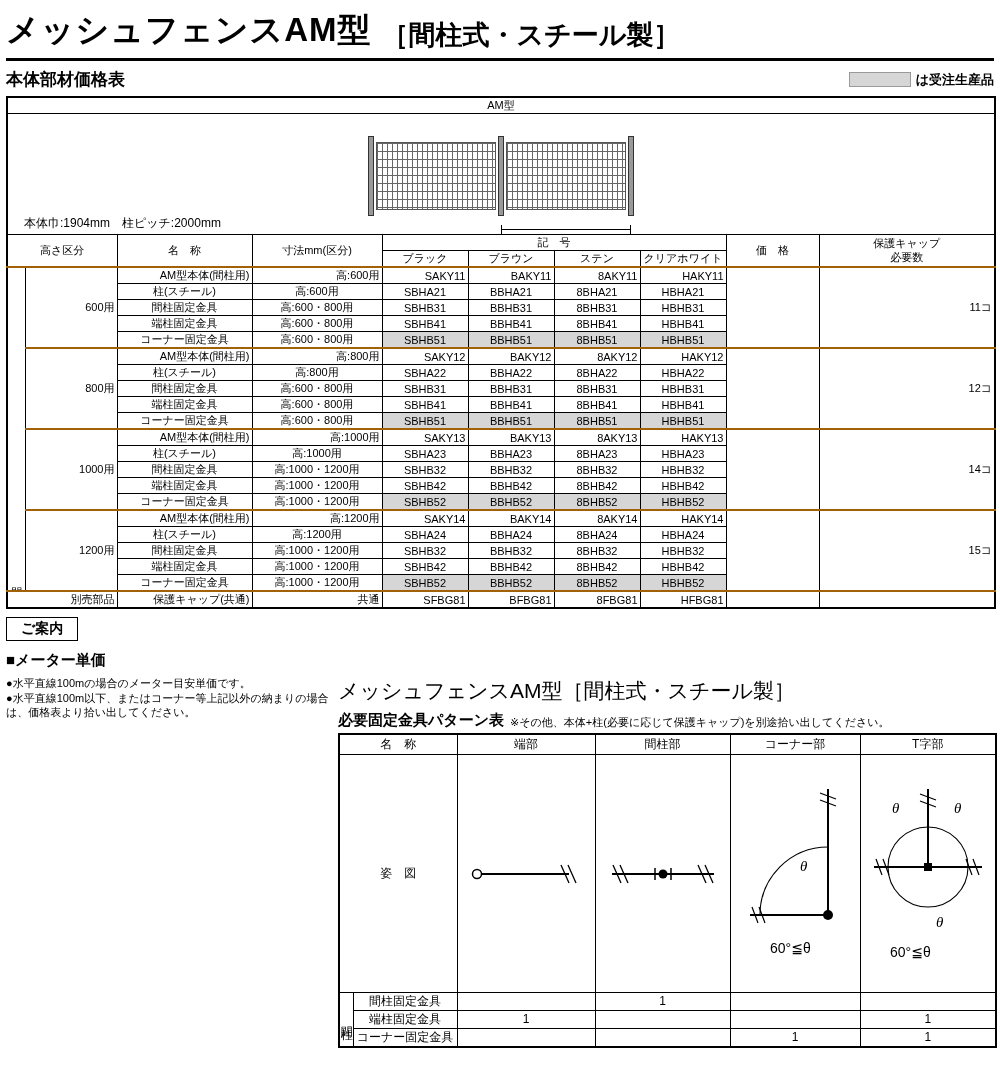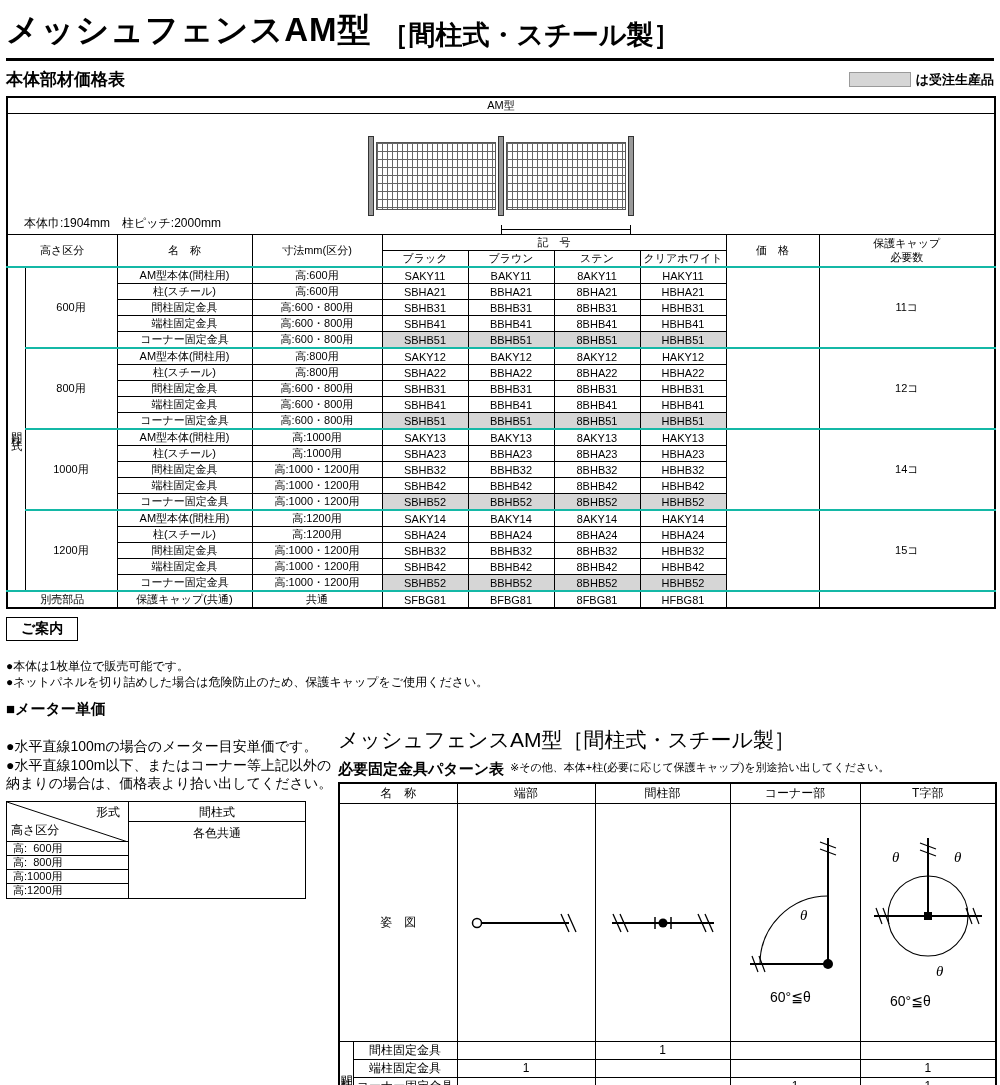--- a/index.html
+++ b/index.html
@@ -24,21 +24,21 @@
   table.main { border-collapse: collapse; table-layout: fixed; width: 988px; border: 2px solid #000; }
   table.main th, table.main td { border: 1px solid #000; padding: 0 2px; text-align: center; font-size: 11px; height: 16px; overflow: hidden; white-space: nowrap; font-weight: normal; }
   .am-head { font-size: 15px; font-weight: bold; height: 25px; }
   .img-cell { height: 152px; position: relative; vertical-align: top; }
   .hdr th { height: 21px; font-size: 12px; }
   .hdr2 th { height: 15px; font-size: 10px; }
   .cap-h { font-size: 11px; line-height: 1.2; white-space: normal; }
   .side { writing-mode: vertical-rl; text-orientation: upright; font-size: 12px; letter-spacing: 4px; padding: 0; width: 18px; }
   .code { font-weight: bold; }
   .mto { background: #d6d6d6; }
-  tr.gf td { border-top: 2px solid #14b8a6; }
+  tr.gf td { border-top: 2px solid #a16207; text-align: right; }
   .dims { position: absolute; left: 16px; bottom: 2px; font-size: 12px; }
 
   
   .fence { position: relative; width: 300px; height: 104px; margin: 16px auto 0 auto; }
   .mesh { position: absolute; top: 12px; height: 68px; border: 1px solid #555;
     background:
       repeating-linear-gradient(to right, #666 0, #666 1px, transparent 1px, transparent 5px),
       repeating-linear-gradient(to bottom, #666 0, #666 1px, transparent 1px, transparent 8px); }
   .m1 { left: 25px; width: 120px; } .m2 { left: 155px; width: 120px; }
   .post { position: absolute; top: 6px; width: 6px; height: 80px; background: #999; border: 1px solid #333; }
@@ -50,37 +50,37 @@
   
   .guide { display: flex; align-items: flex-start; gap: 16px; margin-top: 8px; flex-direction: column; }
   .guide-box { border: 1px solid #000; font-weight: bold; font-size: 14px; padding: 2px 14px; flex: none; }
   .guide-items { font-size: 12px; line-height: 1.35; padding-top: 1px; }
 
   
   .bottom { display: flex; margin-top: 10px; }
   .bcol-left { width: 328px; flex: none; }
   .bcol-right { flex: 1; padding-left: 4px; }
   .meter-h { font-size: 15px; font-weight: bold; }
-  .meter-notes { font-size: 14px; line-height: 1.32; margin-top: 18px; }
+  .meter-notes { font-size: 11px; line-height: 1.32; margin-top: 6px; }
 
   .mtable { display: flex; border: 1px solid #000; width: 300px; margin-top: 8px; }
   .mt-left { width: 122px; border-right: 1px solid #000; flex: none; }
   .mt-diag { position: relative; height: 40px; border-bottom: 1px solid #000; }
   .diag-svg { position: absolute; left: 0; top: 0; }
   .fmt { position: absolute; top: 2px; right: 8px; font-size: 12px; }
   .hk { position: absolute; bottom: 2px; left: 4px; font-size: 12px; }
   .mt-row { height: 14px; line-height: 13px; font-size: 11px; padding-left: 6px; border-bottom: 1px solid #000; }
   .mt-row.last { border-bottom: none; }
   .mt-right { flex: 1; display: flex; flex-direction: column; }
   .mt-rhead { height: 20px; line-height: 20px; text-align: center; font-size: 12px; border-bottom: 1px solid #000; }
   .mt-rbody { flex: 1; text-align: center; font-size: 12px; padding-top: 3px; }
 
   
   .pat-title { font-size: 21px; font-weight: normal; margin-top: 26px; }
-  .pat-sub { display: flex; align-items: flex-start; gap: 6px; margin: 6px 0 3px 0; }
+  .pat-sub { display: flex; align-items: flex-end; gap: 6px; margin: 6px 0 3px 0; }
   .pat-sub .b { font-size: 15px; font-weight: bold; }
   .pat-sub .n { font-size: 11px; }
   table.pat { border-collapse: collapse; table-layout: fixed; width: 657px; border: 2px solid #000; }
   table.pat th, table.pat td { border: 1px solid #000; font-size: 12px; text-align: center; padding: 0 2px; font-weight: normal; overflow: hidden; }
   table.pat th { height: 20px; }
   tr.fig-row td { height: 238px; vertical-align: middle; }
   .vlabel { writing-mode: vertical-rl; text-orientation: upright; font-size: 11px; padding: 0; letter-spacing: 2px; }
   .pname { text-align: left; padding-left: 4px; white-space: nowrap; }
   tr.r td { height: 17px; }
   .theta { font-style: italic; font-size: 15px; font-family: "Liberation Serif", serif; }
@@ -333,52 +333,29 @@
   <td class="code">8FBG81</td>
   <td class="code">HFBG81</td>
   <td></td>
   <td></td>
 </tr>
 </tbody>
 </table>
 
 <div class="guide">
   <span class="guide-box">ご案内</span>
-  <div class="guide-items">
-    <div>●本体は1枚単位で販売可能です。</div>
-    <div>●ネットパネルを切り詰めした場合は危険防止のため、保護キャップをご使用ください。</div>
-  </div>
 </div>
 
 <div class="bottom">
 
   <div class="bcol-left">
     <div class="meter-h">■メーター単価</div>
     <div class="meter-notes">
       <div>●水平直線100mの場合のメーター目安単価です。</div>
       <div>●水平直線100m以下、またはコーナー等上記以外の納まりの場合は、価格表より拾い出してください。</div>
-    </div>
-    <div class="mtable">
-      <div class="mt-left">
-        <div class="mt-diag">
-          <svg class="diag-svg" width="121" height="40" viewBox="0 0 121 40" preserveAspectRatio="none">
-            <line x1="0" y1="0" x2="121" y2="40" stroke="#000" stroke-width="1"></line>
-          </svg>
-          <span class="fmt">形式</span>
-          <span class="hk">高さ区分</span>
-        </div>
-        <div class="mt-row pre">高:  600用</div>
-        <div class="mt-row pre">高:  800用</div>
-        <div class="mt-row pre">高:1000用</div>
-        <div class="mt-row pre last">高:1200用</div>
-      </div>
-      <div class="mt-right">
-        <div class="mt-rhead">間柱式</div>
-        <div class="mt-rbody">各色共通</div>
-      </div>
     </div>
   </div>
 
   <div class="bcol-right">
     <div class="pat-title">メッシュフェンスAM型［間柱式・スチール製］</div>
     <div class="pat-sub">
       <span class="b">必要固定金具パターン表</span>
       <span class="n">※その他、本体+柱(必要に応じて保護キャップ)を別途拾い出してください。</span>
     </div>
     <table class="pat">

